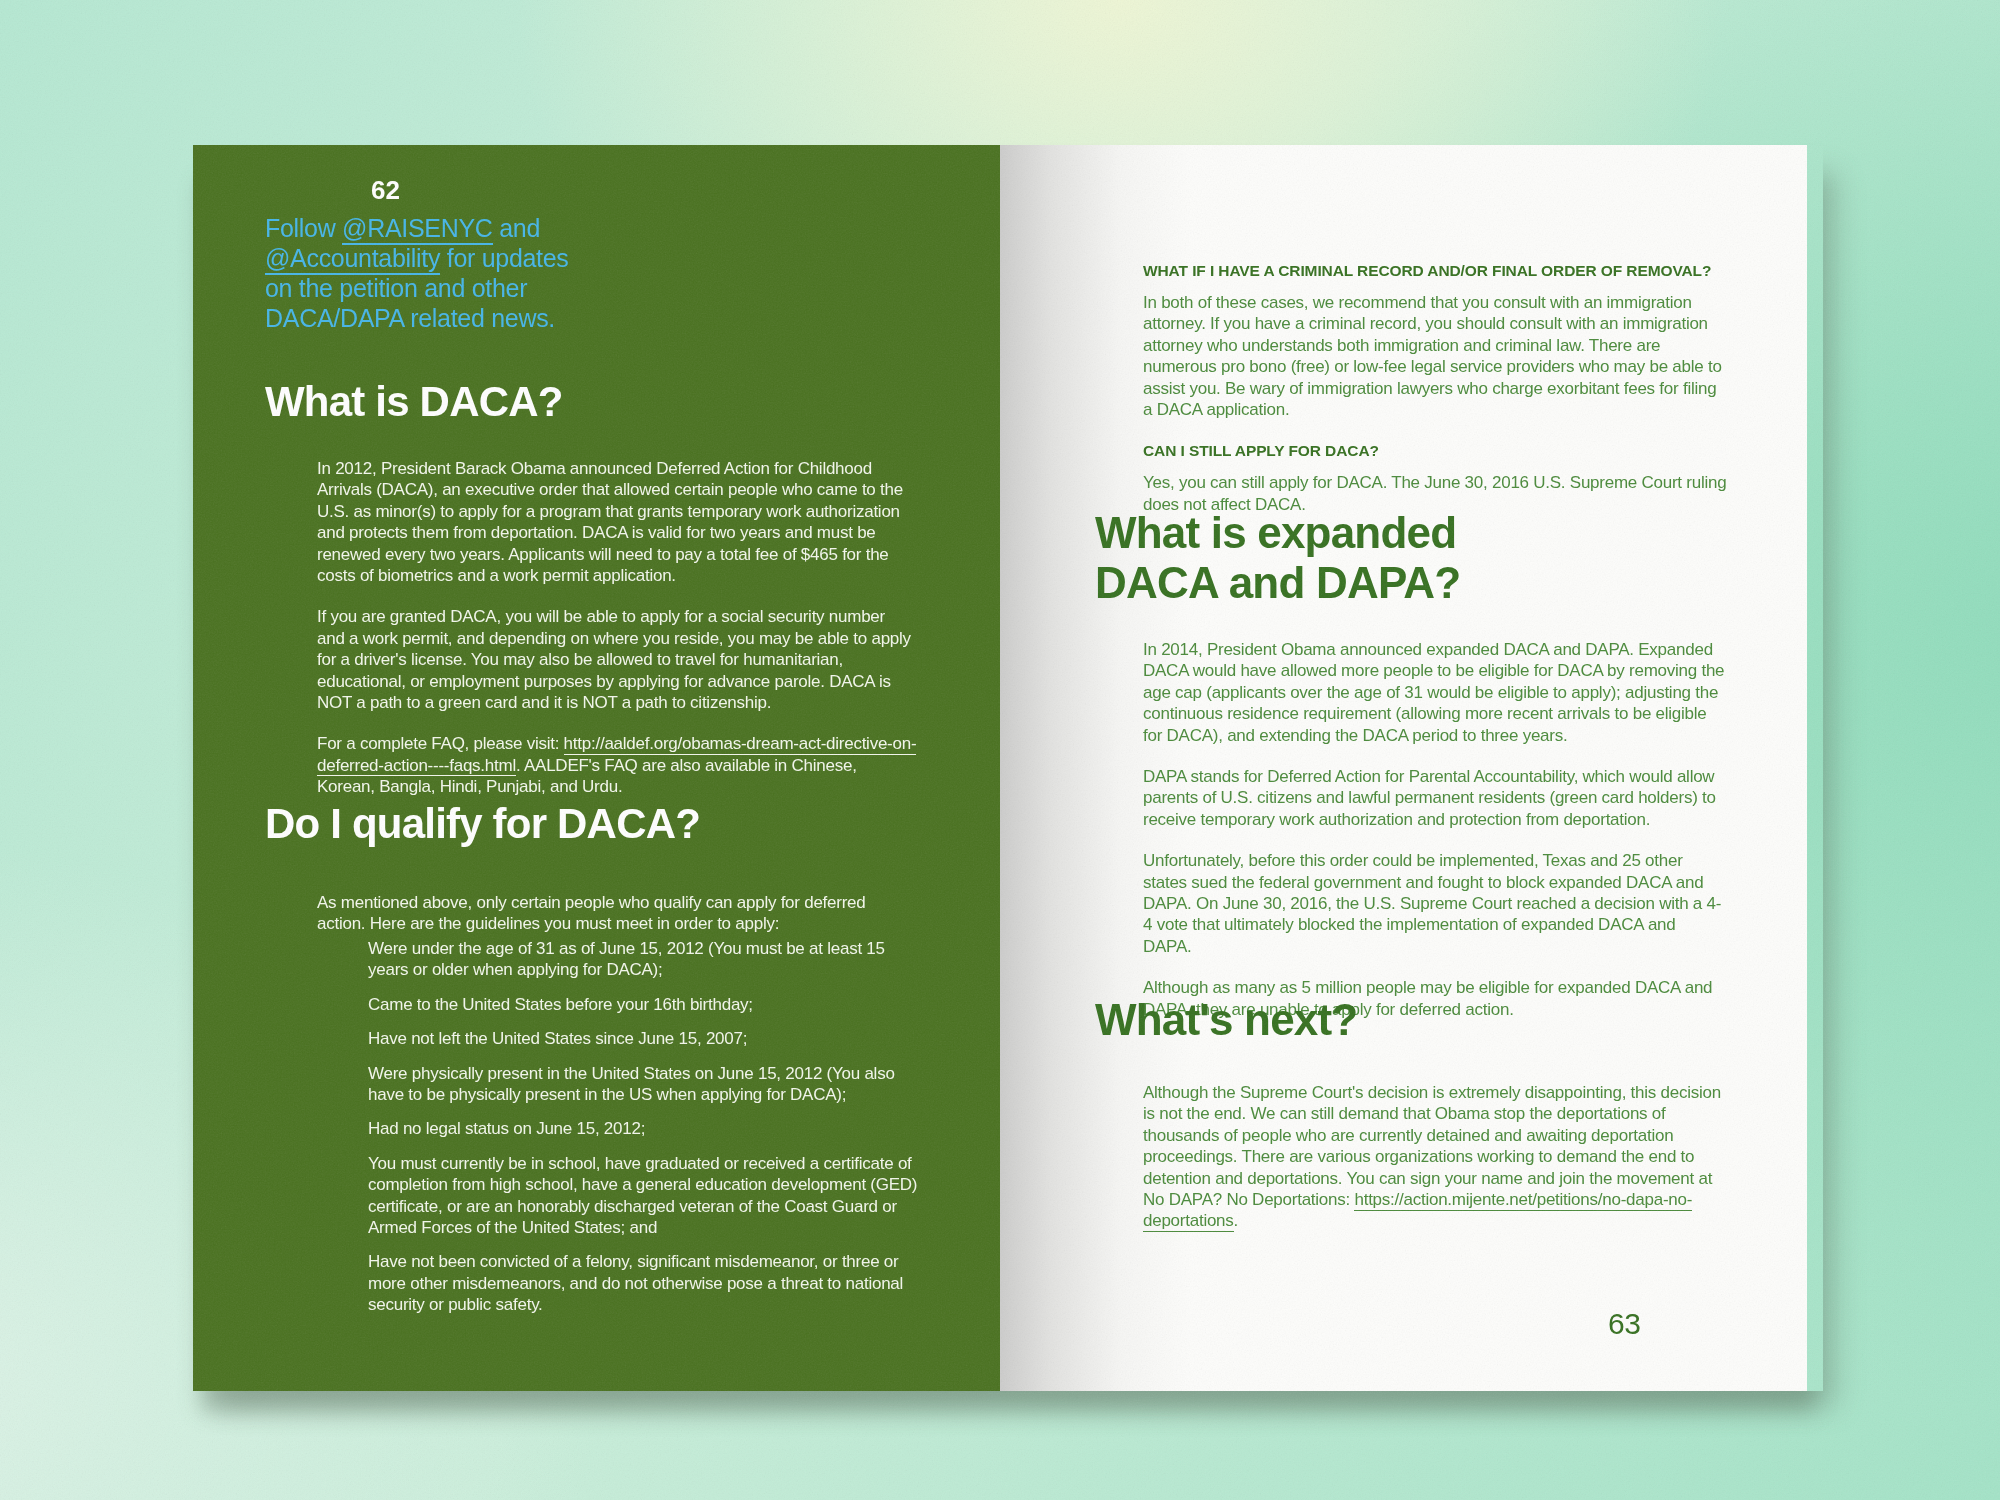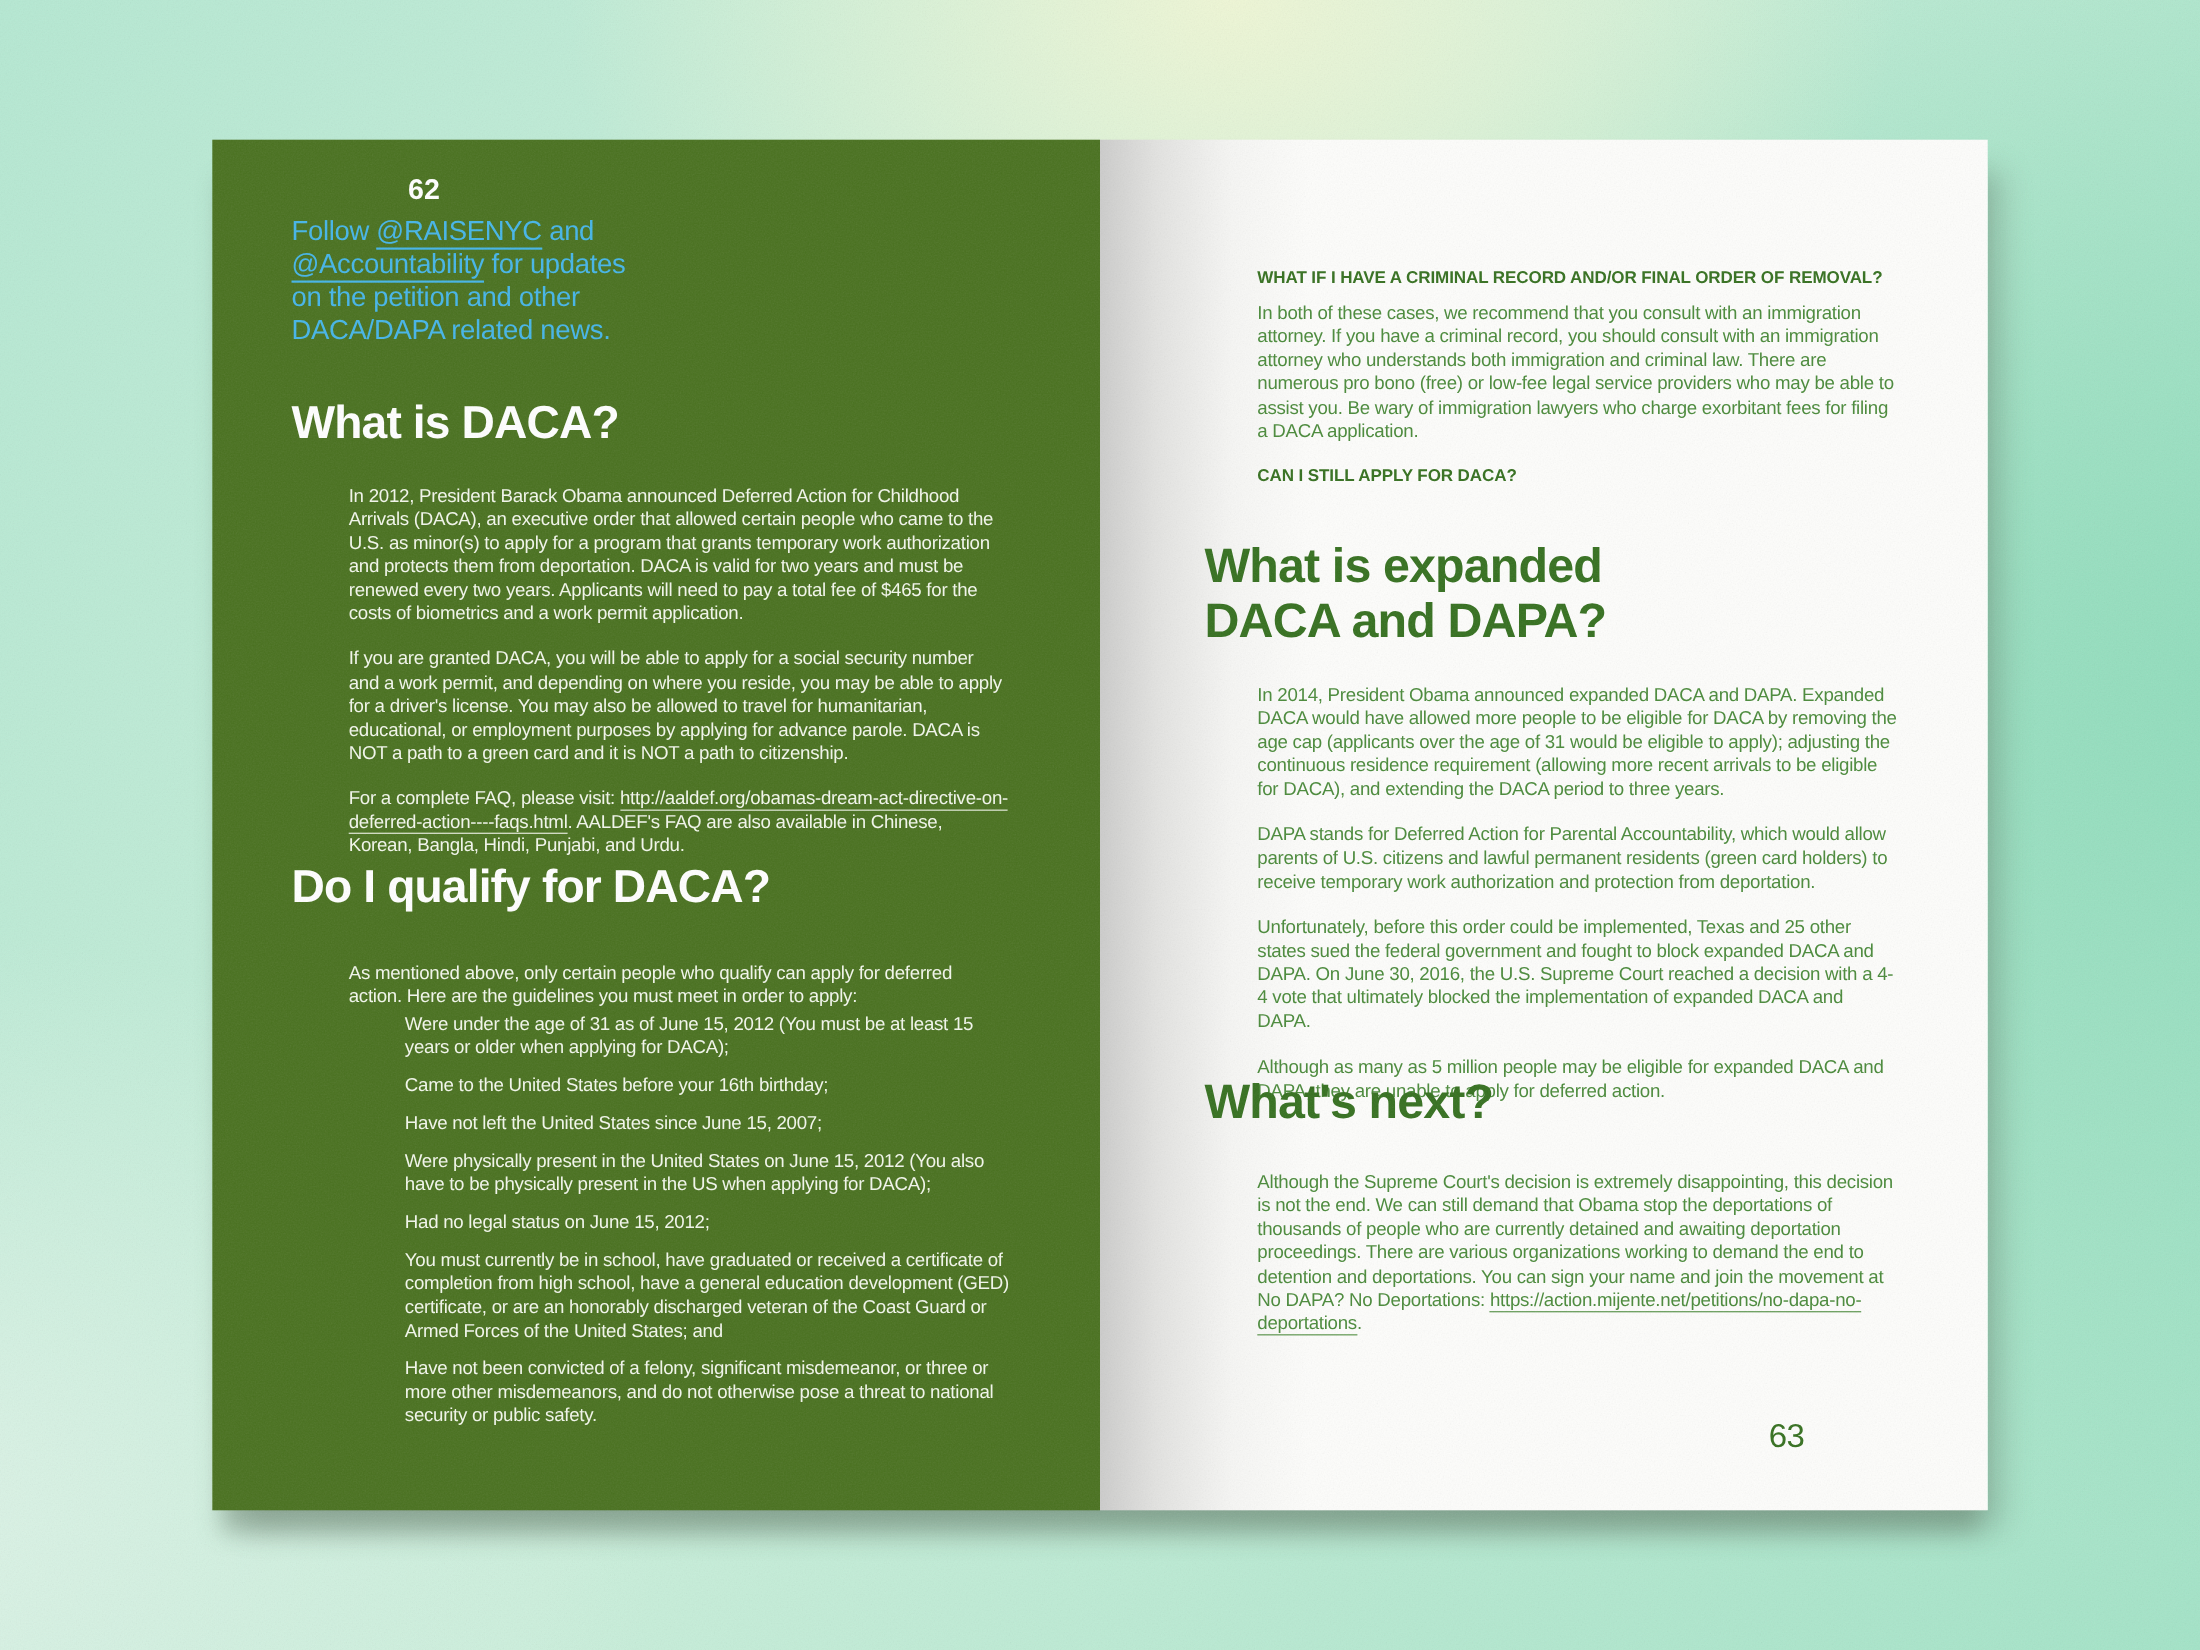--- a/index.html
+++ b/index.html
@@ -7,22 +7,23 @@
     position:relative;width:2000px;height:1500px;overflow:hidden;
     font-family:"Liberation Sans",sans-serif;
     background:
       radial-gradient(1100px 800px at 56% 0%, #eef6d5 0%, rgba(238,246,213,0) 55%),
       radial-gradient(1500px 1150px at 104% 42%, #8fdcbb 0%, rgba(143,220,187,0) 68%),
       radial-gradient(1200px 900px at -6% 92%, #def3e7 0%, rgba(222,243,231,0) 60%),
       linear-gradient(118deg, #b5e8d2 0%, #c9eeda 45%, #a3e3c7 100%);
   }
   .noise-overlay{position:absolute;left:0;top:0;pointer-events:none;z-index:50;}
   .book{
-    position:absolute;left:193px;top:127px;width:1614px;height:1246px;
+    position:absolute;left:193px;top:145px;width:1614px;height:1246px;
     box-shadow:0 28px 20px -8px rgba(92,116,98,.42), 20px 22px 26px -6px rgba(92,116,98,.33);
+    padding-left:16px;
   }
   .page{position:absolute;top:0;height:1246px;width:807px;}
   .page-left{left:0;background:#49711f;color:#ffffff;}
   .page-right{
     left:807px;
     background:linear-gradient(to right,#cccccb 0px,#e2e2e0 50px,#f6f6f4 120px,#fdfdfb 190px,#fdfdfb 100%);
     color:#4a8a3a;
   }
   
   .pagenum-left{position:absolute;left:178px;top:30px;font-size:26px;font-weight:700;color:#ffffff;}
@@ -91,20 +92,21 @@
           <div class="li">Have not been convicted of a felony, significant misdemeanor, or three or more other misdemeanors, and do not otherwise pose a threat to national security or public safety.</div>
         </div>
     </div>
 
     <div class="page page-right">
 
       <div class="qa">
           <div class="q">WHAT IF I HAVE A CRIMINAL RECORD AND/OR FINAL ORDER OF REMOVAL?</div>
           <div class="a">In both of these cases, we recommend that you consult with an immigration attorney. If you have a criminal record, you should consult with an immigration attorney who understands both immigration and criminal law. There are numerous pro bono (free) or low-fee legal service providers who may be able to assist you. Be wary of immigration lawyers who charge exorbitant fees for filing a DACA application.</div>
           <div class="q">CAN I STILL APPLY FOR DACA?</div>
+          <div class="a">Yes, you can still apply for DACA. The June 30, 2016 U.S. Supreme Court ruling does not affect DACA.</div>
         </div>
 
       <div class="h-right h1-right">
         <div>What is expanded</div>
         <div>DACA and DAPA?</div>
       </div>
 
       <div class="col right-body">
         <p>In 2014, President Obama announced expanded DACA and DAPA. Expanded DACA would have allowed more people to be eligible for DACA by removing the age cap (applicants over the age of 31 would be eligible to apply); adjusting the continuous residence requirement (allowing more recent arrivals to be eligible for DACA), and extending the DACA period to three years.</p>
         <p>DAPA stands for Deferred Action for Parental Accountability, which would allow parents of U.S. citizens and lawful permanent residents (green card holders) to receive temporary work authorization and protection from deportation.</p>

